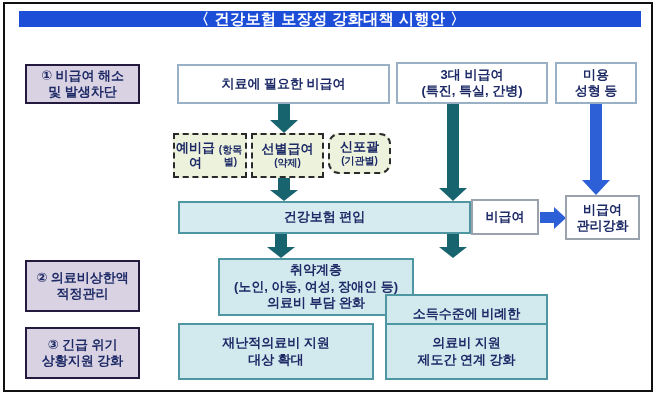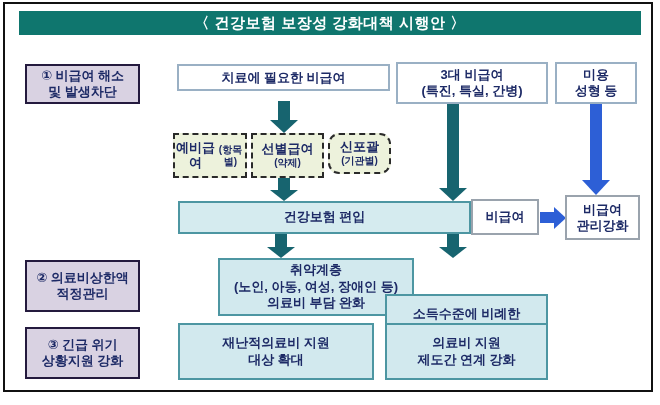--- a/index.html
+++ b/index.html
@@ -3,21 +3,21 @@
 <meta charset="utf-8">
 <style>
   html,body{margin:0;padding:0;background:#ffffff;}
   body{font-family:"Liberation Sans","DejaVu Sans",sans-serif;}
   #canvas{position:relative;width:660px;height:405px;background:#ffffff;overflow:hidden;}
   #frame{position:absolute;left:3px;top:2px;width:646px;height:386px;border:2px solid #111111;background:#ffffff;}
   .abs{position:absolute;box-sizing:border-box;}
   .center{display:flex;align-items:center;justify-content:center;text-align:center;}
   .pre{white-space:pre-line;}
   .navy{color:#1d2a66;}
-  #title-bar{left:19px;top:11px;width:622px;height:24px;background:#0f766e;color:#ffffff;
+  #title-bar{left:19px;top:11px;width:622px;height:16px;background:#1d4ed8;color:#ffffff;
              font-size:15px;font-weight:bold;letter-spacing:0.5px;}
   .label-box{background:#d9d2e2;border:2px solid #241a3e;font-weight:bold;font-size:13px;line-height:1.25;}
   .white-box{background:#ffffff;border:2px solid #9ab0c4;font-weight:bold;font-size:13px;line-height:1.2;}
   .gray-box{background:#ffffff;border:2px solid #9aa3ad;font-weight:bold;font-size:13px;line-height:1.2;}
   .dashed-box{background:#edf2dc;border:2px dashed #2a2a2a;font-weight:bold;line-height:1.15;}
   .dashed-box .main{font-size:13px;}
   .dashed-box .sub{font-size:10px;font-weight:bold;}
   .teal-box{background:#d2e9ee;border:2px solid #4d96a2;font-weight:bold;font-size:13px;line-height:1.3;}
   #arrows{position:absolute;left:0;top:0;width:660px;height:405px;pointer-events:none;}
 </style>
@@ -55,21 +55,21 @@
       <polygon points="582,180 610,180 596,195"></polygon>
     </g>
     <g fill="#2d5fd6">
       <rect x="540" y="212" width="15" height="11"></rect>
       <polygon points="554,207 554,229 566,218"></polygon>
     </g>
   </svg>
 
   <div class="abs center label-box navy pre" style="left:25px;top:64px;width:115px;height:40px;">① 비급여  해소
 및 발생차단</div>
-  <div class="abs center white-box navy" style="left:177px;top:64px;width:213px;height:27px;">치료에 필요한 비급여</div>
+  <div class="abs center white-box navy" style="left:177px;top:64px;width:213px;height:40px;">치료에 필요한 비급여</div>
   <div class="abs center white-box navy pre" style="left:396px;top:62px;width:152px;height:42px;">3대 비급여
 (특진, 특실, 간병)</div>
   <div class="abs center white-box navy pre" style="left:555px;top:62px;width:82px;height:42px;">미용
 성형 등</div>
 
   <div class="abs center dashed-box navy" style="left:173px;top:133px;width:74px;height:45px;">
     <span class="main">예비급여</span>
     <span class="sub">(항목별)</span>
   </div>
   <div class="abs center dashed-box navy" style="left:251px;top:133px;width:73px;height:45px;flex-direction:column;">

